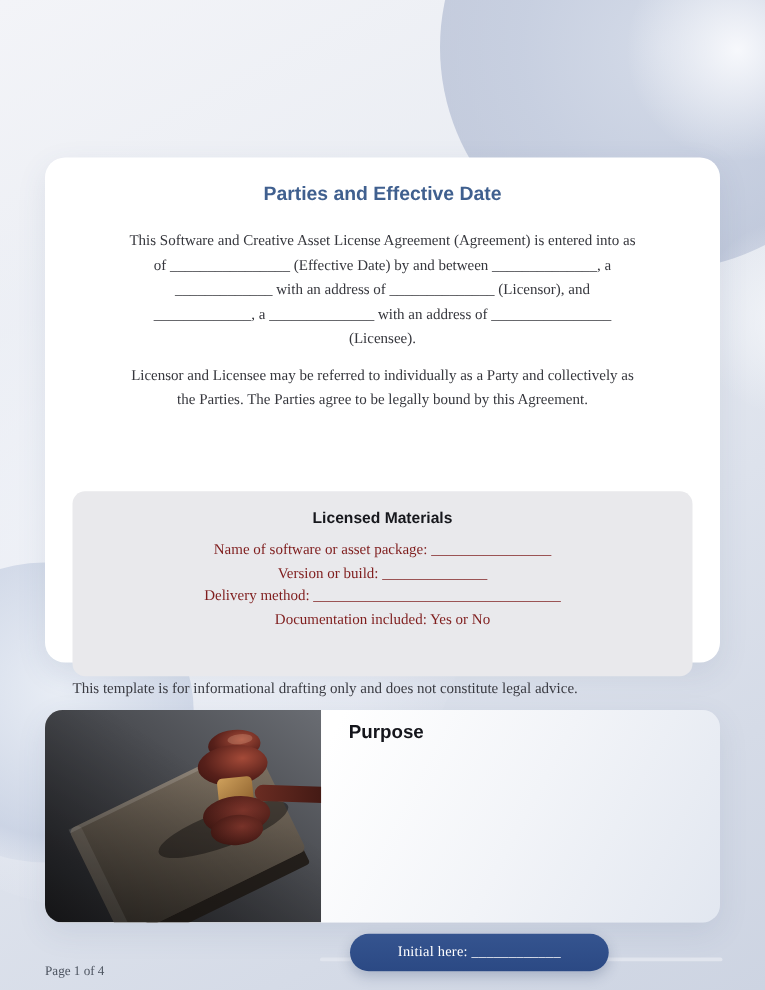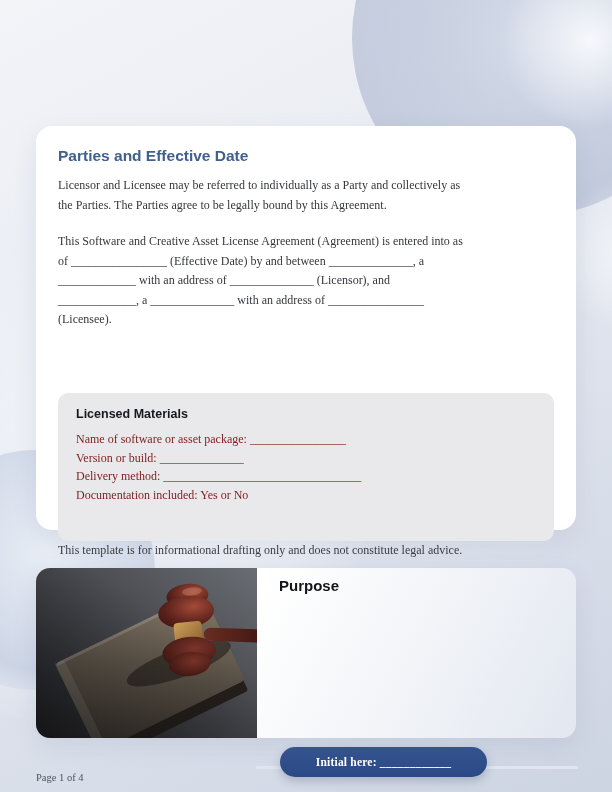--- a/index.html
+++ b/index.html
@@ -22,21 +22,21 @@
 
   .banner{
     position:absolute;left:36px;top:40px;width:540px;height:64px;border-radius:14px;
     background:rgba(139,153,186,.48);display:flex;align-items:center;z-index:1;
   }
   .banner h1{
     margin:0 0 0 20px;font-size:20px;font-weight:700;color:#191d2b;letter-spacing:-.2px;white-space:nowrap;
   }
 
   .card{position:absolute;background:#fff;border-radius:16px;z-index:2;
-        box-shadow:0 8px 24px rgba(70,90,130,.10);}
+        box-shadow:0 8px 24px rgba(70,90,130,.10);text-align:center;}
   .card1{left:36px;top:126px;width:540px;height:404px;padding:20px 22px 0 22px;box-sizing:border-box;}
   .card1 h2{margin:0;font-size:15.5px;line-height:20px;font-weight:700;color:#40608f;}
   .serif{font-family:"Liberation Serif",serif;color:#36373d;}
   .bodytext{font-size:12px;line-height:19.5px;white-space:pre-line;}
   .card1 .p1{margin-top:17px;}
   .card1 .p2{margin-top:10px;}
 
   .materials{position:absolute;left:22px;top:267px;width:496px;height:148px;box-sizing:border-box;
     background:#e9e9ec;border-radius:10px;padding:14px 18px;}
   .materials h3{margin:0;font-size:12.5px;font-weight:700;color:#17181d;font-family:"Liberation Sans",sans-serif;}
@@ -51,45 +51,45 @@
   .purpose-p{position:absolute;left:243px;top:44px;width:295px;font-size:11.5px;line-height:17.3px;
      color:#2f3036;white-space:pre-line;}
 
   .stack-line{position:absolute;left:256px;top:766px;width:322px;height:3px;border-radius:2px;
      background:rgba(226,230,238,.95);z-index:1;}
 
   .init-btn{position:absolute;left:280px;top:747px;width:207px;height:30px;border-radius:15px;border:none;
      background:linear-gradient(180deg,#35548f,#2b4984);z-index:3;cursor:pointer;
      display:flex;align-items:center;justify-content:center;
      box-shadow:0 4px 10px rgba(40,60,100,.25);}
-  .init-btn span{font-family:"Liberation Serif",serif;font-weight:700;font-size:11.5px;color:#ffffff;letter-spacing:.2px;}
+  .init-btn span{font-family:"Liberation Serif",serif;font-weight:400;font-size:11.5px;color:#ffffff;letter-spacing:.2px;}
 
   .pagenum{position:absolute;left:36px;top:772px;z-index:2;font-size:10.5px;color:#4d5460;}
 </style>
 </head>
 <body>
 
 <div id="page">
 
   <div class="glow c5"></div>
   <div class="glow c1"></div>
   <div class="glow c1b"></div>
   <div class="glow c2"></div>
   <div class="glow c3"></div>
 
 
   <div class="card card1">
     <h2>Parties and Effective Date</h2>
-    <div class="serif bodytext p2">Licensor and Licensee may be referred to individually as a Party and collectively as
-the Parties. The Parties agree to be legally bound by this Agreement.</div>
     <div class="serif bodytext p1">This Software and Creative Asset License Agreement (Agreement) is entered into as
 of ________________ (Effective Date) by and between ______________, a
 _____________ with an address of ______________ (Licensor), and
 _____________, a ______________ with an address of ________________
 (Licensee).</div>
+    <div class="serif bodytext p2">Licensor and Licensee may be referred to individually as a Party and collectively as
+the Parties. The Parties agree to be legally bound by this Agreement.</div>
     <div class="materials">
       <h3>Licensed Materials</h3>
       <div class="serif fields">Name of software or asset package: ________________
 Version or build: ______________
 Delivery method: _________________________________
 Documentation included: Yes or No</div>
     </div>
   </div>
 
   <div class="serif disclaimer">This template is for informational drafting only and does not constitute legal advice.</div>

